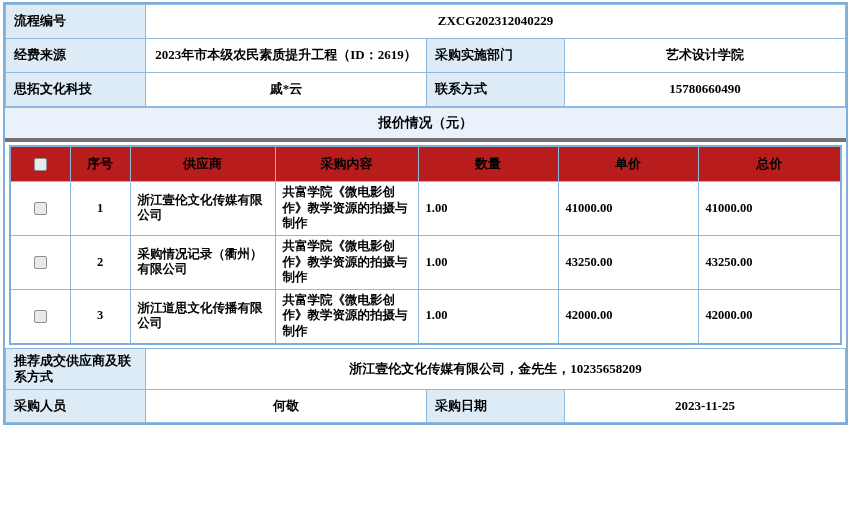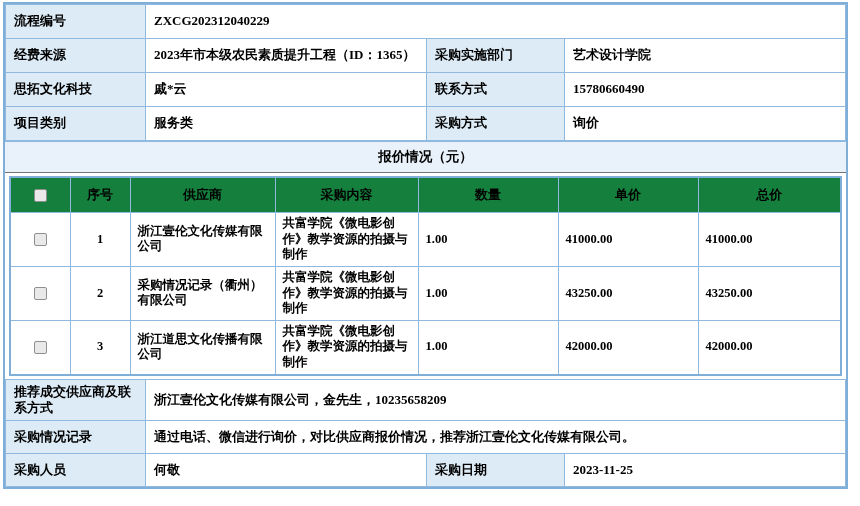--- a/index.html
+++ b/index.html
@@ -7,28 +7,28 @@
     width:860px;height:506px;overflow:hidden;
     font-family:"Liberation Serif","DejaVu Serif",serif;
     font-weight:700;color:#000;
     -webkit-font-smoothing:antialiased;
   }
   .doc-wrap{margin:2px 0 0 3px;width:841px;border:2px solid #7FAFD8;}
   table{border-collapse:collapse;width:100%;table-layout:fixed;}
   td,th{border:1px solid #8FB9DE;font-size:13px;line-height:1.25;
         padding:4px 8px;vertical-align:middle;word-break:break-all;}
   .lbl{background:#DCEBF6;text-align:left;}
-  .val{background:#ffffff;text-align:left;}
+  .val{background:#ffffff;text-align:center;}
   .center{text-align:center;}
   .info-table td{height:25px;margin-left:48px;}
-  .band{background:#E9F2FA;border-top:1px solid #8FB9DE;border-bottom:1px solid #737373;
+  .band{background:#E9F2FA;border-top:1px solid #8FB9DE;border-bottom:4px solid #737373;
         text-align:center;font-size:13.5px;padding:6px 0;}
   .quote-area{padding:3px 4px 3px 4px;background:#ffffff;}
   .quote-table{border:2px solid #7FAFD8;}
-  .quote-table th{background:#15803d;text-align:center;font-size:13px;height:26px;margin-left:12px;}
+  .quote-table th{background:#b91c1c;text-align:center;font-size:13px;height:26px;margin-left:12px;}
   .quote-table td{padding:3px 7px;font-size:12.5px;height:24px;}
   .chk{
     appearance:none;-webkit-appearance:none;
     width:13px;height:13px;margin:0;vertical-align:middle;
     background:#E9E9E9;border:1px solid #8F8F8F;border-radius:2px;cursor:pointer;
   }
   .bottom-table td{height:24px;}
 </style>
 </head>
 <body>
@@ -42,35 +42,29 @@
         <col style="width:138px">
         <col>
       </colgroup>
     <tbody>
         <tr>
       <td class="lbl">流程编号</td>
       <td class="val" colspan="3">ZXCG202312040229</td>
     </tr>
     <tr>
       <td class="lbl">经费来源</td>
-      <td class="val">2023年市本级农民素质提升工程（ID：1365）</td>
+      <td class="val">2023年市本级农民素质提升工程（ID：2619）</td>
       <td class="lbl">采购实施部门</td>
       <td class="val">艺术设计学院</td>
     </tr>
     <tr>
       <td class="lbl">思拓文化科技</td>
       <td class="val">戚*云</td>
       <td class="lbl">联系方式</td>
       <td class="val">15780660490</td>
-    </tr>
-    <tr>
-      <td class="lbl">项目类别</td>
-      <td class="val">服务类</td>
-      <td class="lbl">采购方式</td>
-      <td class="val">询价</td>
     </tr>
   </tbody>
     </table>
 
   <div class="band">报价情况（元）</div>
 
   <div class="quote-area">
     <table class="quote-table">
       <colgroup>
         <col style="width:60px">
@@ -130,24 +124,20 @@
         <col style="width:281px">
         <col style="width:138px">
         <col>
       </colgroup>
     <tbody>
         <tr>
       <td class="lbl">推荐成交供应商及联系方式</td>
       <td class="val" colspan="3">浙江壹伦文化传媒有限公司，金先生，10235658209</td>
     </tr>
     <tr>
-      <td class="lbl">采购情况记录</td>
-      <td class="val" colspan="3">通过电话、微信进行询价，对比供应商报价情况，推荐浙江壹伦文化传媒有限公司。</td>
-    </tr>
-    <tr>
       <td class="lbl">采购人员</td>
       <td class="val">何敬</td>
       <td class="lbl">采购日期</td>
       <td class="val">2023-11-25</td>
     </tr>
 
   </tbody>
     </table>
 
 </div>

